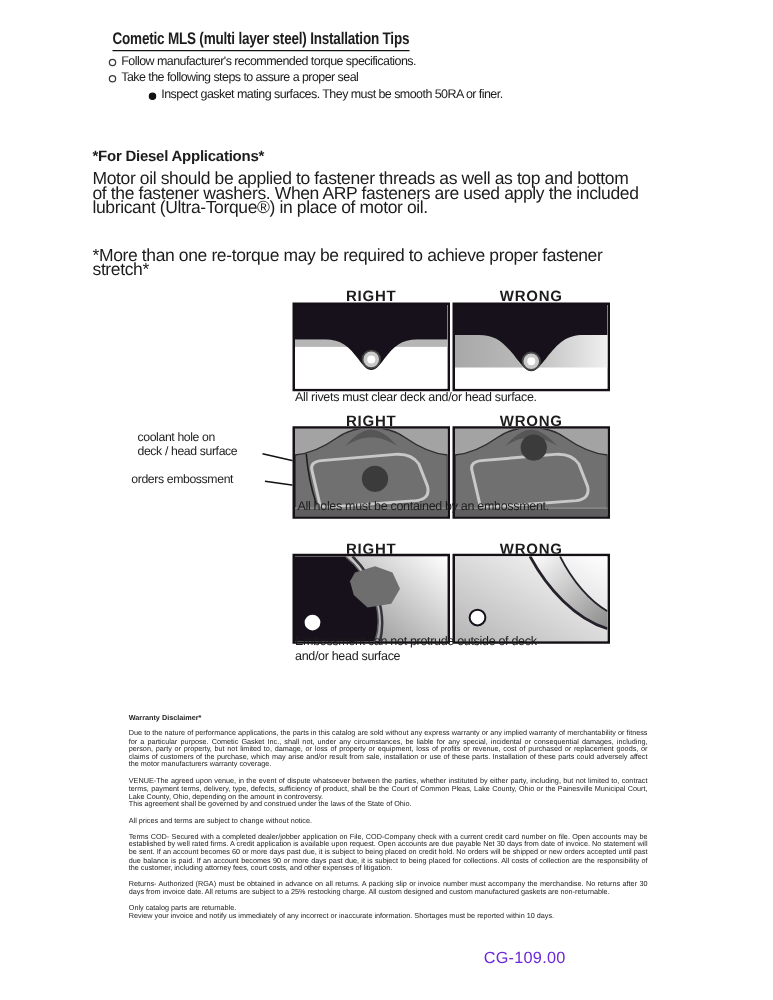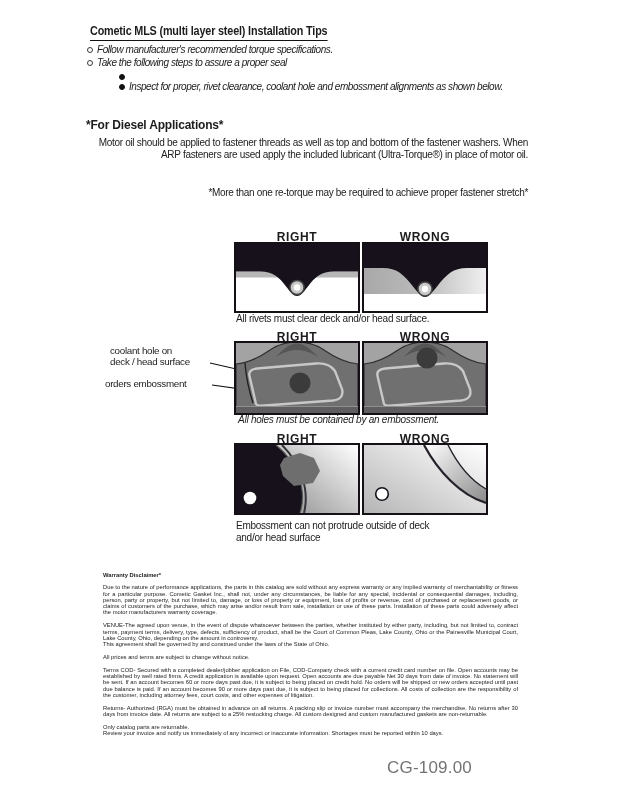--- a/index.html
+++ b/index.html
@@ -10,70 +10,67 @@
   }
   .abs{position:absolute;}
 
   
   .title{left:90px;top:23px;font-size:13.5px;font-weight:bold;white-space:nowrap;}
   .title .squeeze{display:inline-block;transform:scaleX(0.8);transform-origin:0 50%;
     border-bottom:1.6px solid #111;padding-bottom:2px;letter-spacing:-0.2px;}
 
   
   .bullets{left:87px;top:43px;width:460px;}
-  .brow{display:flex;align-items:flex-start;line-height:13px;font-size:10px;letter-spacing:-0.45px;font-style:italic;}
+  .brow{display:flex;align-items:flex-start;line-height:13px;font-size:10px;letter-spacing:-0.45px;}
   .brow .dot{flex:0 0 auto;width:4px;height:4px;border:1px solid #3a3a3a;border-radius:50%;margin:4px 4px 0 0;}
   .brow.sub{margin-left:32px;}
   .brow.sub .dot{background:#111;border-color:#111;width:4px;height:4px;margin-top:4.5px;}
 
   
-  .diesel{left:86px;top:118px;width:442px;}
+  .diesel{left:74px;top:118px;width:442px;}
   .diesel h2{margin:0 0 5px 0;font-size:12px;letter-spacing:-0.2px;}
-  .diesel p{margin:0 0 7px 0;font-size:10px;line-height:11.5px;letter-spacing:-0.3px;text-align:right;}
+  .diesel p{margin:0 0 7px 0;font-size:14px;line-height:11.5px;letter-spacing:-0.3px;}
   .diesel p.last{margin-top:27px;}
 
   
   .dlabel{width:126px;text-align:center;font-size:12px;font-weight:bold;letter-spacing:0.6px;}
   .dbox{border:2px solid #151015;width:122px;background:#fff;}
   .dbox svg{display:block;}
   .caption{font-size:10px;letter-spacing:-0.25px;line-height:11.5px;}
 
   
   .ann{font-size:9.8px;letter-spacing:-0.3px;line-height:10.8px;text-align:left;white-space:pre-line;}
 
   
   .warranty{left:103px;top:572px;width:415px;font-size:5.8px;line-height:6.3px;letter-spacing:0;}
   .warranty .whead{font-weight:bold;margin:0 0 6px 0;}
   .warranty p{margin:0 0 6.5px 0;text-align:justify;white-space:pre-line;}
 
-  .footer{left:387px;top:758px;font-size:17px;letter-spacing:0.2px;color:#737373;}
+  .footer{left:387px;top:758px;font-size:13px;letter-spacing:0.2px;color:#6d28d9;}
   .preline{white-space:pre-line;}
 </style>
 </head>
 <body>
 
 <div class="abs title">
   <span class="squeeze">Cometic MLS (multi layer steel) Installation Tips</span>
 </div>
 
 <div class="abs bullets">
   <div class="brow">
     <span class="dot"></span>
     <span>Follow manufacturer's recommended torque specifications.</span>
   </div>
   <div class="brow">
     <span class="dot"></span>
     <span>Take the following steps to assure a proper seal</span>
   </div>
   <div class="brow sub">
     <span class="dot"></span>
-  </div>
-  <div class="brow sub">
-    <span class="dot"></span>
-    <span>Inspect for proper, rivet clearance, coolant hole and embossment alignments as shown below.</span>
+    <span>Inspect gasket mating surfaces.  They must be smooth 50RA or finer.</span>
   </div>
 </div>
 
 <div class="abs diesel">
   <h2>*For Diesel Applications*</h2>
   <p>Motor oil should be applied to fastener threads as well as top and bottom of the fastener washers. When ARP fasteners are used apply the included lubricant (Ultra-Torque®) in place of motor oil.</p>
   <p class="last">*More than one re-torque may be required to achieve proper fastener stretch*</p>
 </div>
 
 <div class="abs dlabel" style="left:234px;top:230px;">RIGHT</div>
@@ -134,21 +131,21 @@
   <svg width="122" height="70" viewBox="0 0 122 70">
     <rect width="122" height="70" fill="#a3a3a3"></rect>
     <path d="M0,70 V21 C12,20 24,14 34,7 C42,1.5 50,-1 61,-1 C72,-1 80,1.5 88,7 C98,14 110,20 122,21 V70 Z" fill="#707070" stroke="#2e2e2e" stroke-width="1.2"></path>
     <path d="M40,14 C48,5 54,1 61,0.5 C68,1 74,5 82,14 C74,9 68,7 61,7 C54,7 48,9 40,14 Z" fill="#565656"></path>
     <path d="M20,61 L13.5,33 Q12,26.5 21,25.5 L80,20.5 Q93,19.5 99,28 L106,46 Q108.5,56 97,57.5 L29,62.5 Q21,63 20,61 Z" fill="none" stroke="#c8c8c8" stroke-width="2.4"></path>
     <circle cx="63" cy="15" r="10.5" fill="#3b3b3b"></circle>
     <rect y="63.5" width="122" height="6.5" fill="#5e5e5e"></rect>
     <line x1="0" y1="63.5" x2="122" y2="63.5" stroke="#8f8f8f" stroke-width="1"></line>
   </svg>
 </div>
-<div class="abs caption" style="left:238px;top:414px;font-style:italic;">All holes must be contained by an embossment.</div>
+<div class="abs caption" style="left:238px;top:400px;">All holes must be contained by an embossment.</div>
 
 <div class="abs dlabel" style="left:234px;top:432px;">RIGHT</div>
 <div class="abs dlabel" style="left:362px;top:432px;">WRONG</div>
 
 <div class="abs dbox" style="left:234px;top:443px;">
   <svg width="122" height="68" viewBox="0 0 122 68">
     <defs>
       <linearGradient id="dg3r" x1="0" y1="1" x2="1" y2="0">
         <stop offset="0" stop-color="#8e8e8e"></stop>
           <stop offset="1" stop-color="#ffffff"></stop>
@@ -174,21 +171,21 @@
           <stop offset="1" stop-color="#8a8a8a"></stop>
       </linearGradient>
     </defs>
     <rect width="122" height="68" fill="url(#dg3w)"></rect>
     <path d="M60,0 H84 C94,20 108,36 122,44 V58 C96,50 74,26 60,0 Z" fill="url(#dg3w2)"></path>
     <path d="M60,0 C74,26 96,50 122,58" fill="none" stroke="#26202a" stroke-width="2.2"></path>
     <path d="M84,0 C94,20 108,36 122,44" fill="none" stroke="#26202a" stroke-width="1.4"></path>
     <circle cx="18" cy="49" r="6.3" fill="#ffffff" stroke="#17111b" stroke-width="1.6"></circle>
   </svg>
 </div>
-<div class="abs caption preline" style="left:236px;top:520px;width:230px;">Embossment can not protrude outside of deck
+<div class="abs caption preline" style="left:236px;top:508px;width:230px;">Embossment can not protrude outside of deck
 and/or head surface</div>
 
 <div class="abs warranty">
   <div class="whead">Warranty Disclaimer*</div>
   <p>Due to the nature of performance applications, the parts in this catalog are sold without any express warranty or any implied warranty of merchantability or fitness for a particular purpose.  Cometic Gasket Inc., shall not, under any circumstances, be liable for any special, incidental or consequential damages, including, person, party or property, but not limited to, damage, or loss of property or equipment, loss of profits or revenue, cost of purchased or replacement goods, or claims of customers of the purchase, which may arise and/or result from sale, installation or use of these parts.  Installation of these parts could adversely affect the motor manufacturers warranty coverage.</p>
   <p>VENUE-The agreed upon venue, in the event of dispute whatsoever between the parties, whether instituted by either party, including, but not limited to, contract terms, payment terms, delivery, type, defects, sufficiency of product, shall be the Court of Common Pleas, Lake County, Ohio or the Painesville Municipal Court, Lake County, Ohio, depending on the amount in controversy.
 This agreement shall be governed by and construed under the laws of the State of Ohio.</p>
   <p>All prices and terms are subject to change without notice.</p>
   <p>Terms COD- Secured with a completed dealer/jobber application on File, COD-Company check with a current credit card number on file.  Open accounts may be established by well rated firms.  A credit application is available upon request.  Open accounts are due payable Net 30 days from date of invoice.  No statement will be sent.  If an account becomes 60 or more days past due, it is subject to being placed on credit hold.  No orders will be shipped or new orders accepted until past due balance is paid.  If an account becomes 90 or more days past due, it is subject to being placed for collections.  All costs of collection are the responsibility of the customer, including attorney fees, court costs, and other expenses of litigation.</p>
   <p>Returns- Authorized (RGA) must be obtained in advance on all returns.  A packing slip or invoice number must accompany the merchandise.  No returns after 30 days from invoice date.  All returns are subject to a 25% restocking charge.  All custom designed and custom manufactured gaskets are non-returnable.</p>

